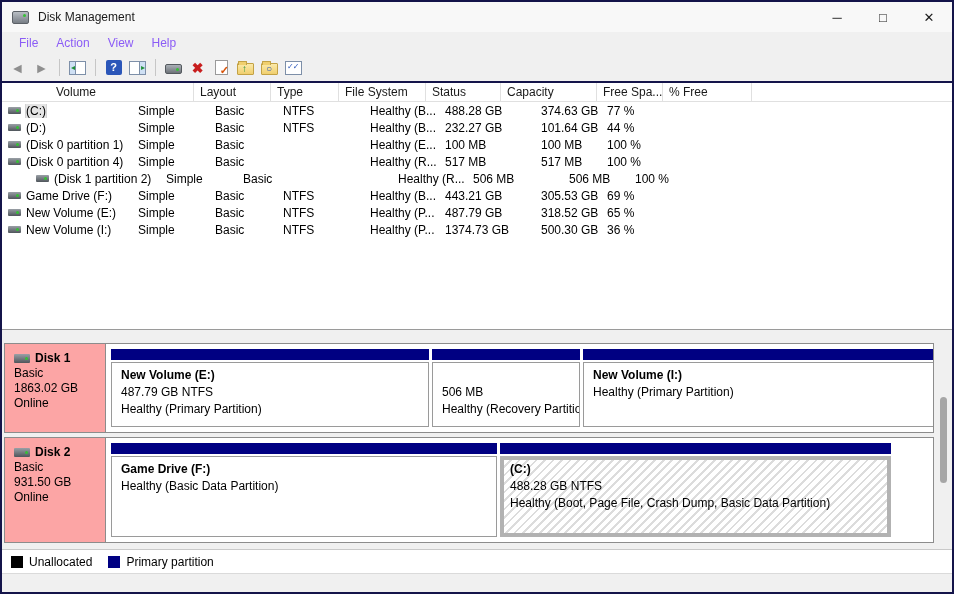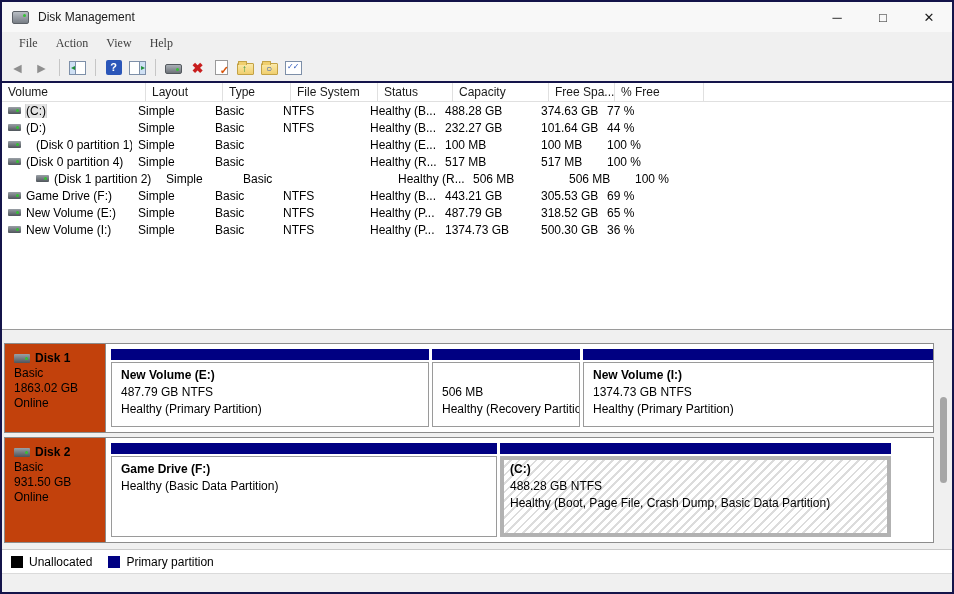--- a/index.html
+++ b/index.html
@@ -14,21 +14,21 @@
   
   .titlebar { height:30px; min-height:30px; background:#f8f8f8; display:flex; align-items:center; padding-left:10px; }
   .app-icon { width:17px; height:13px; position:relative; margin-right:9px;
     background:linear-gradient(#b9bec4,#787e86); border-radius:2px; border:1px solid #5c6167; }
   .app-icon::after { content:""; position:absolute; right:2px; top:2px; width:3px; height:3px; background:#35c135; border-radius:50%; }
   .title-text { font-size:12px; color:#1a1a1a; }
   .win-controls { margin-left:auto; display:flex; height:100%; }
   .ctrl { width:46px; height:100%; display:flex; align-items:center; justify-content:center; font-size:13px; color:#1a1a1a; }
   
   .menubar { height:22px; min-height:22px; background:#f0f0f0; display:flex; align-items:center; padding-left:8px; }
-  .menu-item { padding:3px 9px; color:#404040;font-family:Liberation Serif, serif; }
+  .menu-item { padding:3px 9px; color:#8b5cf6; }
   
   .toolbar { height:27px; min-height:27px; background:#f0f0f0; display:flex; align-items:center; padding-left:6px; gap:5px; }
   .tb-sep { width:1px; height:17px; background:#c6c6c6; margin:0 3px; }
   .tb-btn { width:19px; height:19px; display:flex; align-items:center; justify-content:center; position:relative; }
   .k-arrow { color:#8f8f8f; font-size:14px; line-height:1; }
   .k-tree, .k-pane, .k-tasks { width:17px; height:14px; border:1px solid #7d8fa8; background:#fff; align-self:center; position:relative; }
   .k-tree::before { content:""; position:absolute; left:0; top:0; bottom:0; width:5px; background:#cfe0f4; border-right:1px solid #7d8fa8; }
   .k-pane::before { content:""; position:absolute; right:0; top:0; bottom:0; width:5px; background:#cfe0f4; border-left:1px solid #7d8fa8; }
   .k-tree .glyph, .k-pane .glyph { position:absolute; font-size:8px; color:#1f8f3a; left:1px; top:1px; }
   .k-pane .glyph { left:auto; right:0; }
@@ -55,21 +55,21 @@
   .drive-icon::after { content:""; position:absolute; right:2px; top:2px; width:3px; height:3px; background:#35c135; border-radius:50%; }
   .vol-cell { display:flex; align-items:center; }
   .vol-label.selected { background:#e4e4e4; box-shadow:0 0 0 1px #d2d2d2; }
   
   .splitter { height:10px; min-height:10px; background:#f0f0f0; border-top:1px solid #9a9a9a; }
   
   .graphpane { flex:1; background:#f0f0f0; position:relative; padding:4px 18px 0 2px; overflow:hidden; }
   .disk-row { background:#fff; border:1px solid #8c8c8c; display:flex; margin-bottom:4px; }
   .disk-row:nth-child(1) { height:90px; }
   .disk-row:nth-child(2) { height:106px; }
-  .disk-label { width:101px; min-width:101px; background:#c2410c; border-right:1px solid #8c8c8c; padding:7px 4px 4px 9px; line-height:15px; }
+  .disk-label { width:101px; min-width:101px; background:#fca5a5; border-right:1px solid #8c8c8c; padding:7px 4px 4px 9px; line-height:15px; }
   .disk-name { font-weight:bold; display:flex; align-items:center; }
   .disk-icon { width:16px; height:9px; background:linear-gradient(#9aa0a6,#4f555b); border-radius:1px; display:inline-block; position:relative; margin-right:5px; }
   .disk-icon::after { content:""; position:absolute; right:2px; top:3px; width:3px; height:3px; background:#35c135; border-radius:50%; }
   .partitions { flex:1; padding:5px 5px; display:flex; gap:3px; background:#fff; overflow:hidden; }
   .partition { display:flex; flex-direction:column; flex:none; }
   .part-bar { height:11px; min-height:11px; }
   .part-body { flex:1; border:1px solid #9a9a9a; margin-top:2px; padding:4px 9px; background:#fff; overflow:hidden; white-space:nowrap; line-height:17px; }
   .partition.selected .part-body { border:4px solid #b2b2b2; padding:1px 6px;
     background:repeating-linear-gradient(135deg,#ffffff 0px,#ffffff 4px,#dcdcdc 4px,#dcdcdc 6px); }
   .part-name { font-weight:bold; min-height:17px; }
@@ -151,21 +151,21 @@
       </span>
       <span class="tb-btn">
         <span class="k-tasks">
           <span class="glyph">✓✓</span>
         </span>
       </span>
     </div>
 
   <div class="listpane">
     <div class="lv-header" id="lv-header">
-        <span class="lv-hcol" style="width: 144px;">Volume</span>
+        <span class="lv-hcol" style="width: 144px; margin-left: 48px;">Volume</span>
         <span class="lv-hcol" style="width: 77px;">Layout</span>
         <span class="lv-hcol" style="width: 68px;">Type</span>
         <span class="lv-hcol" style="width: 87px;">File System</span>
         <span class="lv-hcol" style="width: 75px;">Status</span>
         <span class="lv-hcol" style="width: 96px;">Capacity</span>
         <span class="lv-hcol" style="width: 66px;">Free Spa...</span>
         <span class="lv-hcol" style="width: 89px;">% Free</span>
         <span class="lv-hcol filler"></span>
       </div>
     <div id="lv-body">
@@ -189,21 +189,21 @@
           </span>
           <span class="lv-cell" style="width: 77px;">Simple</span>
           <span class="lv-cell" style="width: 68px;">Basic</span>
           <span class="lv-cell" style="width: 87px;">NTFS</span>
           <span class="lv-cell" style="width: 75px;">Healthy (B...</span>
           <span class="lv-cell" style="width: 96px;">232.27 GB</span>
           <span class="lv-cell" style="width: 66px;">101.64 GB</span>
           <span class="lv-cell" style="width: 89px;">44 %</span>
         </div>
         <div class="lv-row">
-          <span class="lv-cell vol-cell" style="width: 130px; gap: 10px;">
+          <span class="lv-cell vol-cell" style="width: 130px;">
             <span class="drive-icon"></span>
             <span class="vol-label">(Disk 0 partition 1)</span>
           </span>
           <span class="lv-cell" style="width: 77px;">Simple</span>
           <span class="lv-cell" style="width: 68px;">Basic</span>
           <span class="lv-cell" style="width: 87px;"></span>
           <span class="lv-cell" style="width: 75px;">Healthy (E...</span>
           <span class="lv-cell" style="width: 96px;">100 MB</span>
           <span class="lv-cell" style="width: 66px;">100 MB</span>
           <span class="lv-cell" style="width: 89px;">100 %</span>
@@ -304,21 +304,20 @@
               <div class="part-body">
                 <div class="part-name"></div>
                 <div>506 MB</div>
                 <div>Healthy (Recovery Partitio</div>
               </div>
             </div>
             <div class="partition" style="width: 351px;">
               <div class="part-bar" style="background: rgb(0, 0, 130);"></div>
               <div class="part-body">
                 <div class="part-name">New Volume  (I:)</div>
-                <div>1374.73 GB NTFS</div>
                 <div>Healthy (Primary Partition)</div>
               </div>
             </div>
           </div>
         </div>
         <div class="disk-row">
           <div class="disk-label">
             <div class="disk-name">
               <span class="disk-icon"></span>
               <span>Disk 2</span>

